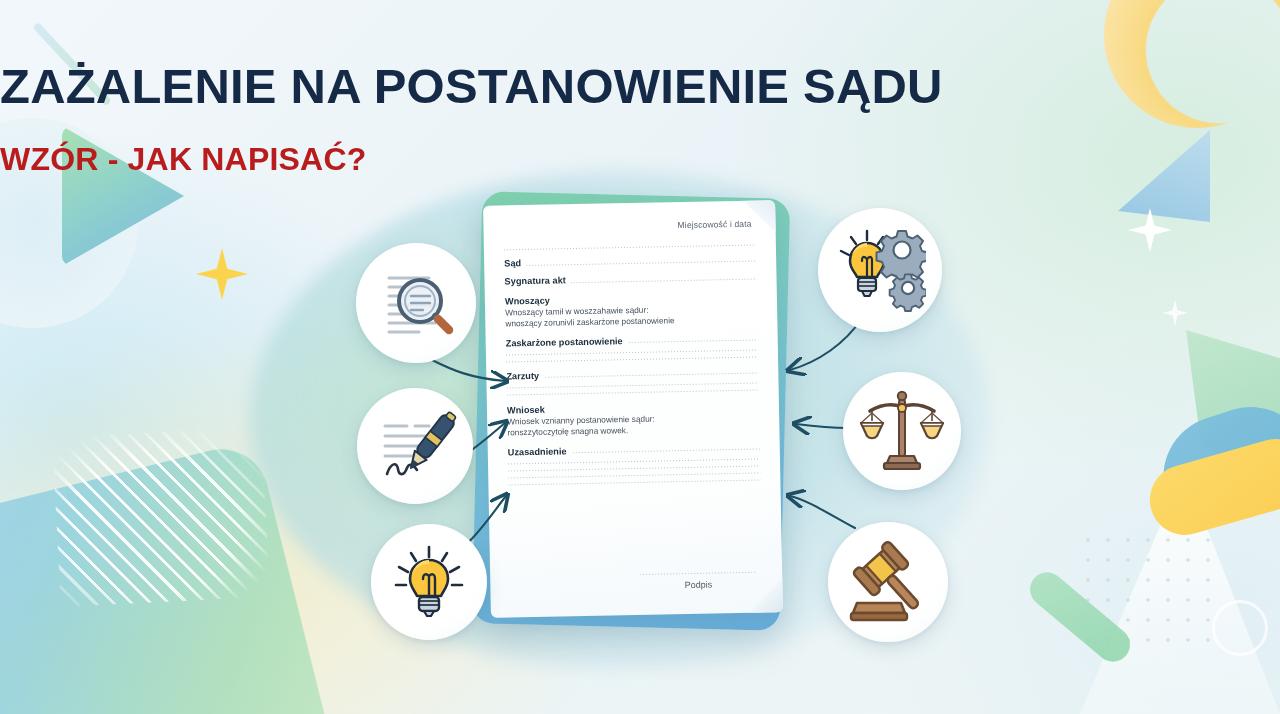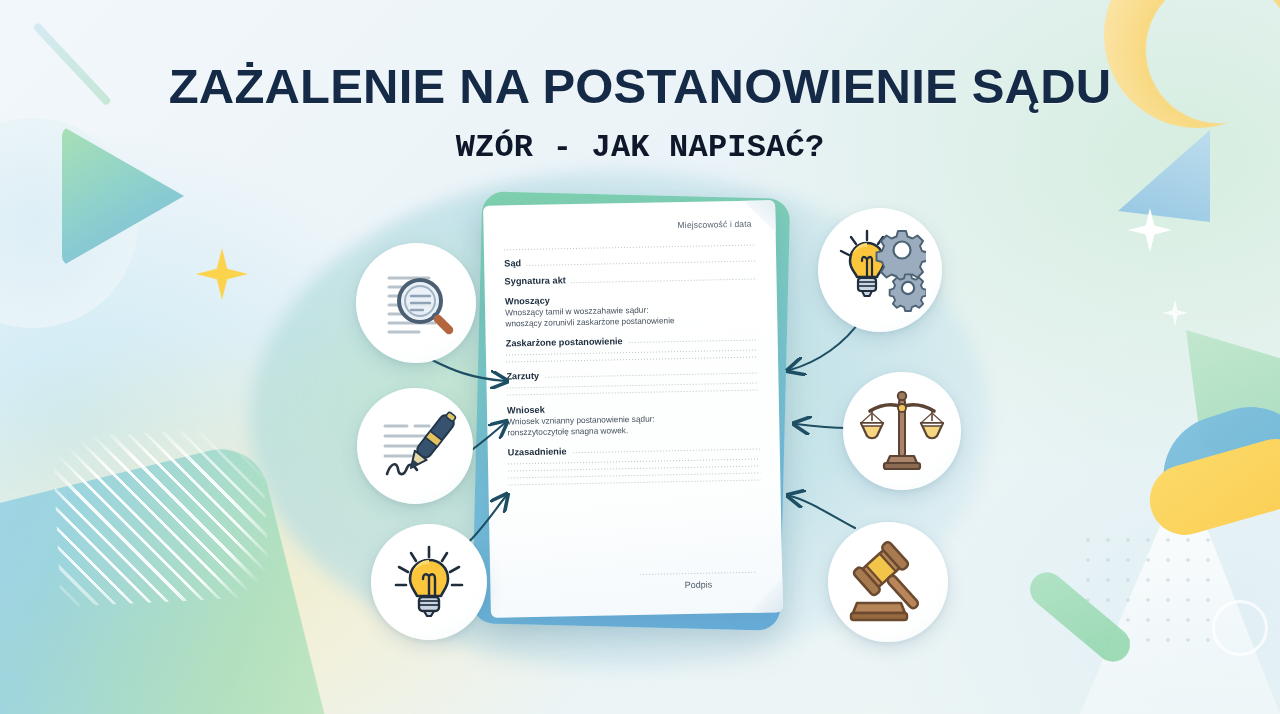--- a/index.html
+++ b/index.html
@@ -132,29 +132,29 @@
     left:1212px; top:600px; width:56px; height:56px; border-radius:50%;
     border:3px solid rgba(255,255,255,.75);
   }
   
   .wash-bl {
     left:-40px; top:560px; width:360px; height:200px;
     background:radial-gradient(ellipse at 40% 50%, rgba(253,230,160,.65) 0%, rgba(253,230,160,0) 70%);
   }
 
   
-  .heading-wrap { position:absolute; left:0; right:0; top:62px; text-align:center; z-index:6; }
+  .heading-wrap { position:absolute; left:0; right:0; top:62px; z-index:6; }
   h1.title {
     font-size:49px; font-weight:800; letter-spacing:.2px;
     color:#152a46; line-height:1.02;
     text-shadow:0 1px 0 rgba(255,255,255,.5);
   }
   h2.subtitle {
-    margin-top:17px; font-size:32px; font-weight:700;
-    color:#0f172a; letter-spacing:.2px;font-family:Liberation Mono, monospace;
+    margin-top:29px; font-size:32px; font-weight:700;
+    color:#b91c1c; letter-spacing:.2px;
   }
 
   
   .doc-zone { position:absolute; left:455px; top:185px; width:370px; height:470px; z-index:5; }
 
   .card-back {
     position:absolute; left:22px; top:10px; width:308px; height:432px;
     border-radius:22px;
     background:linear-gradient(168deg,#7fd0ad 0%,#79c9c2 30%,#74bcd8 62%,#68aedb 100%);
     transform:rotate(1.4deg);

